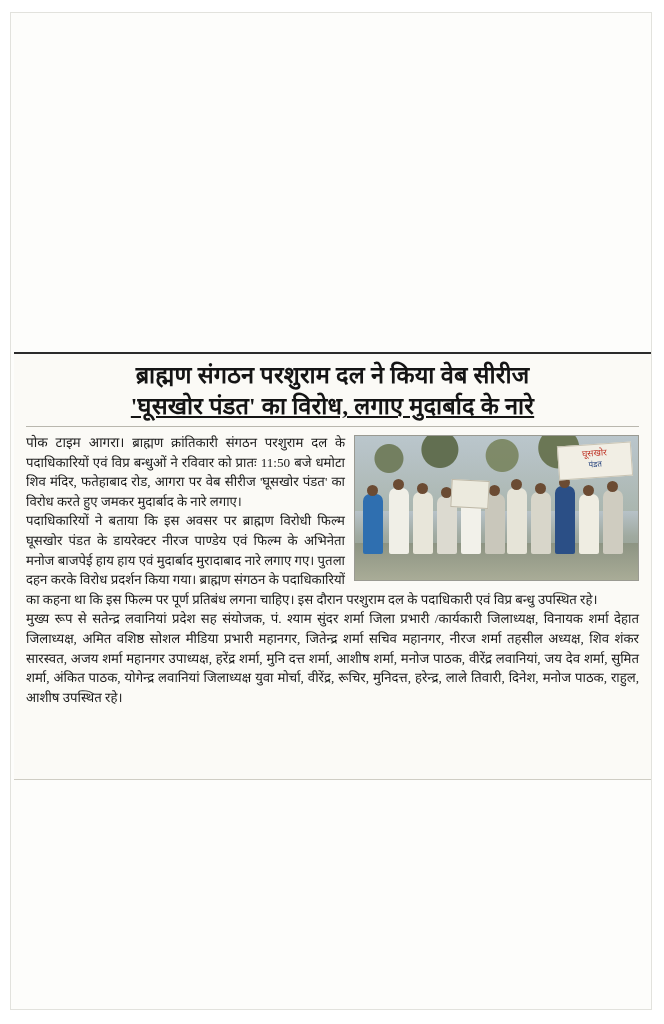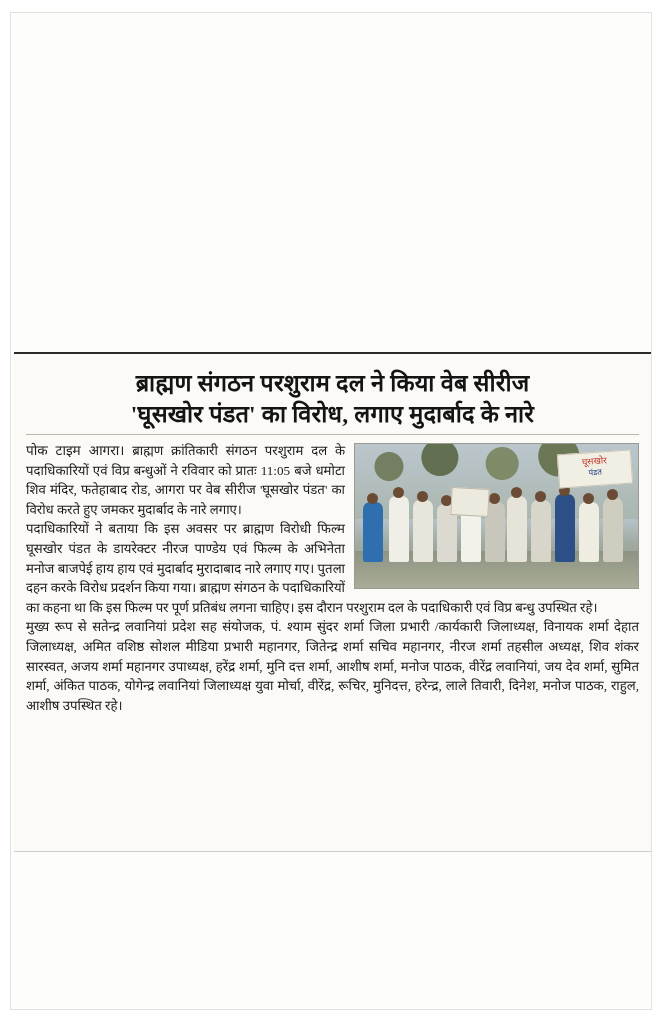--- a/index.html
+++ b/index.html
@@ -35,42 +35,43 @@
     border: 1px solid #e2e2dd;
     box-sizing: border-box;
   }
 
   
   .clipping {
     position: absolute;
     left: 14px;
     top: 352px;
     width: 637px;
-    height: 500px;
+    height: 428px;
     background: #fbfaf6;
     border-top: 2px solid #2b2b2b;
     border-bottom: 1px solid #cfcdc4;
     box-sizing: border-box;
-    padding: 8px 12px 6px 12px;
+    padding: 0 12px 6px 12px;
     overflow: hidden;
   }
 
   .headline {
     font-family: "Liberation Serif", serif;
     font-weight: bold;
     font-size: 23.5px;
     line-height: 31px;
     color: #141414;
     text-align: center;
     letter-spacing: 0.2px;
     margin: 6px 0 4px 0;
     padding: 0 4px;
   }
   .headline .line2 {
     display: block;
+    text-decoration: underline;
   }
 
   .rule {
     width: 100%;
     height: 0;
     border-bottom: 1px solid #b9b7ae;
     margin: 4px 0 6px 0;
   }
 
   .body-wrap {
@@ -210,21 +211,21 @@
           <div class="p" style="left:248px; height:64px; background:#cfccc0;"></div>
           <div class="head" style="left:252px; bottom:62px;"></div>
         </div>
         <div class="placard"></div>
         <div class="banner">
           <span>घूसखोर</span><br>
           <span class="b2">पंडत</span>
         </div>
       </div>
 
-      <p class="para"><span class="dateline">पोक टाइम आगरा।</span><span> ब्राह्मण क्रांतिकारी संगठन परशुराम दल के पदाधिकारियों एवं विप्र बन्धुओं ने रविवार को प्रातः 11:05 बजे धमोटा शिव मंदिर, फतेहाबाद रोड, आगरा पर वेब सीरीज 'घूसखोर पंडत' का विरोध करते हुए जमकर मुदार्बाद के नारे लगाए।</span></p>
+      <p class="para"><span class="dateline">पोक टाइम आगरा।</span><span> ब्राह्मण क्रांतिकारी संगठन परशुराम दल के पदाधिकारियों एवं विप्र बन्धुओं ने रविवार को प्रातः 11:50 बजे धमोटा शिव मंदिर, फतेहाबाद रोड, आगरा पर वेब सीरीज 'घूसखोर पंडत' का विरोध करते हुए जमकर मुदार्बाद के नारे लगाए।</span></p>
 
       <p class="para"> पदाधिकारियों ने बताया कि इस अवसर पर ब्राह्मण विरोधी फिल्म घूसखोर पंडत के डायरेक्टर नीरज पाण्डेय एवं फिल्म के अभिनेता मनोज बाजपेई हाय हाय एवं मुदार्बाद मुरादाबाद नारे लगाए गए। पुतला दहन करके विरोध प्रदर्शन किया गया। ब्राह्मण संगठन के पदाधिकारियों का कहना था कि इस फिल्म पर पूर्ण प्रतिबंध लगना चाहिए। इस दौरान परशुराम दल के पदाधिकारी एवं विप्र बन्धु उपस्थित रहे।</p>
 
       <p class="para tail"> मुख्य रूप से सतेन्द्र लवानियां प्रदेश सह संयोजक, पं. श्याम सुंदर शर्मा जिला प्रभारी /कार्यकारी जिलाध्यक्ष, विनायक शर्मा देहात जिलाध्यक्ष, अमित वशिष्ठ सोशल मीडिया प्रभारी महानगर, जितेन्द्र शर्मा सचिव महानगर, नीरज शर्मा तहसील अध्यक्ष, शिव शंकर सारस्वत, अजय शर्मा महानगर उपाध्यक्ष, हरेंद्र शर्मा, मुनि दत्त शर्मा, आशीष शर्मा, मनोज पाठक, वीरेंद्र लवानियां, जय देव शर्मा, सुमित शर्मा, अंकित पाठक, योगेन्द्र लवानियां जिलाध्यक्ष युवा मोर्चा, वीरेंद्र, रूचिर, मुनिदत्त, हरेन्द्र, लाले तिवारी, दिनेश, मनोज पाठक, राहुल, आशीष उपस्थित रहे।</p>
 
     </div>
   </div>
 </div>
 
 </body></html>

